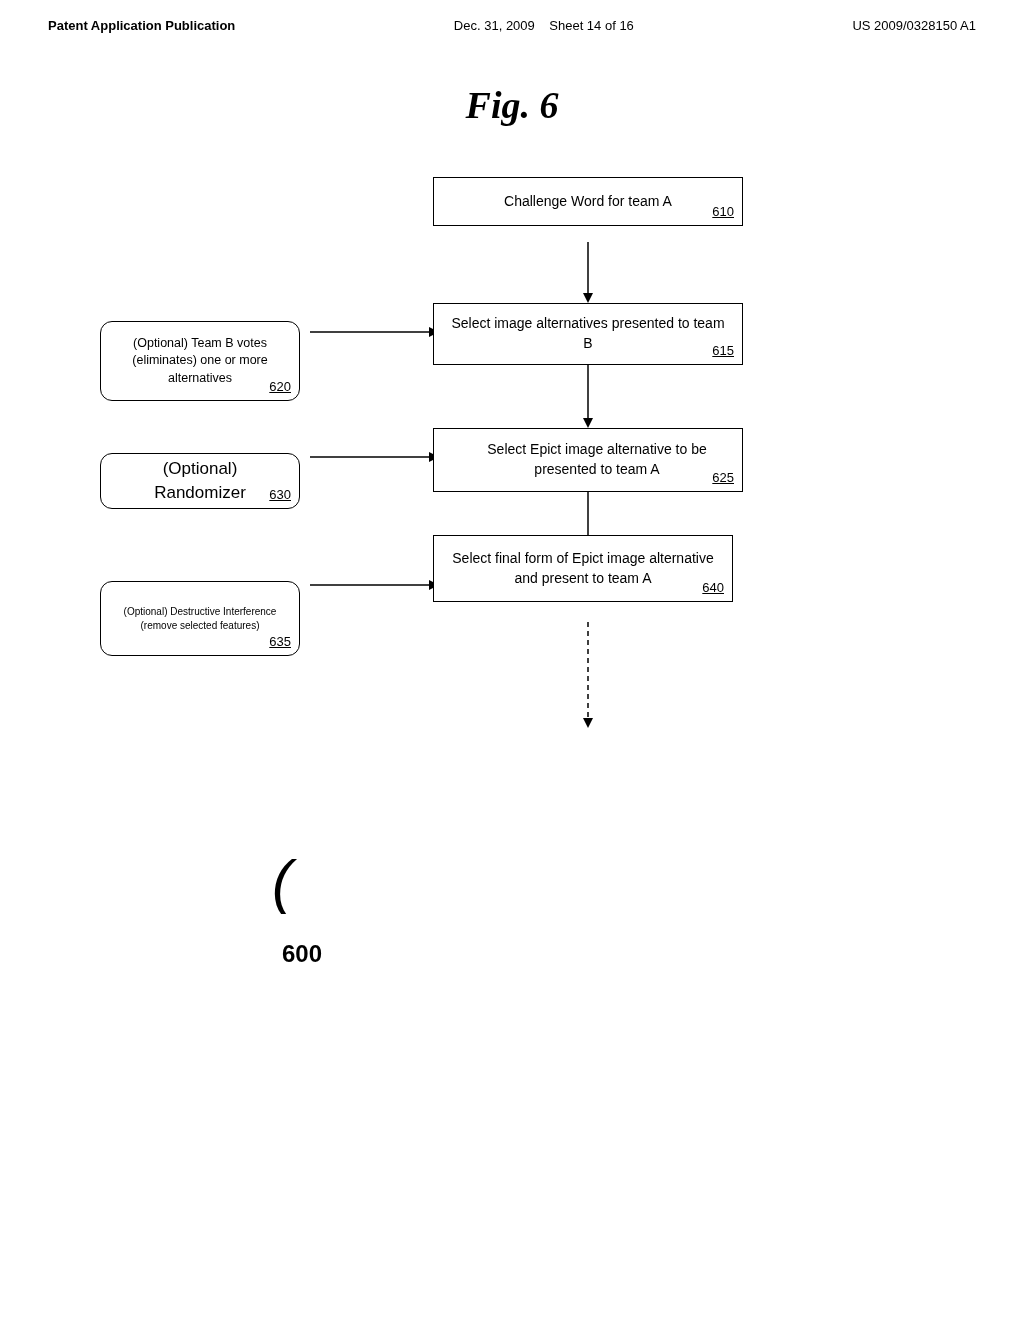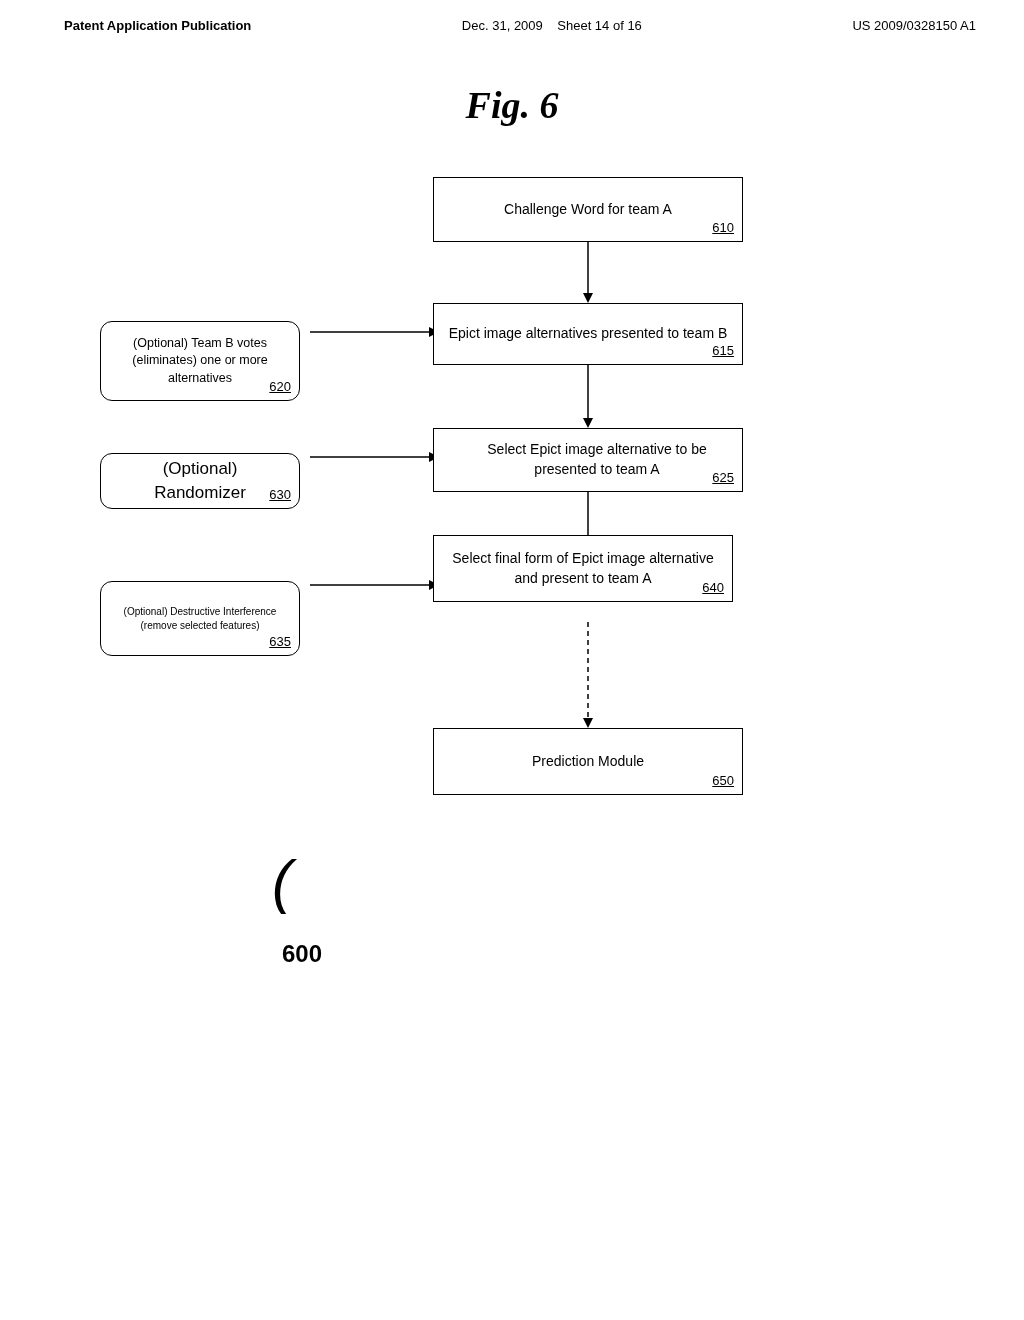--- a/index.html
+++ b/index.html
@@ -13,21 +13,20 @@
     }
 
     .page-header {
       display: flex;
       justify-content: space-between;
       align-items: flex-start;
       padding: 18px 48px 10px 48px;
       border-bottom: none;
       font-size: 13px;
       color: #000;
-      margin-left: 16px;
     }
 
     .header-left {
       font-weight: bold;
       font-size: 13px;
     }
 
     .header-center {
       font-size: 13px;
     }
@@ -149,44 +148,40 @@
     <line x1="310" y1="165" x2="433" y2="165" stroke="#000" stroke-width="1.5"></line>
     <polygon points="429,160 439,165 429,170" fill="#000"></polygon>
 
     <line x1="310" y1="290" x2="433" y2="290" stroke="#000" stroke-width="1.5"></line>
     <polygon points="429,285 439,290 429,295" fill="#000"></polygon>
 
     <line x1="310" y1="418" x2="433" y2="418" stroke="#000" stroke-width="1.5"></line>
     <polygon points="429,413 439,418 429,423" fill="#000"></polygon>
   </svg>
 
-  <div class="box" style="left: 433px; top: 10px; width: 310px; height: 65px;">
+  <div class="box" style="left: 433px; top: 10px; width: 310px; height: 49px;">
     <span>Challenge Word for team A</span>
     <span class="box-ref">610</span>
   </div>
 
   <div class="box" style="left: 433px; top: 136px; width: 310px; height: 62px;">
-    <span>Epict image alternatives presented to team B</span>
+    <span>Select image alternatives presented to team B</span>
     <span class="box-ref">615</span>
   </div>
 
   <div class="box" style="left: 433px; top: 261px; width: 310px; height: 64px; padding-left: 30px;">
     <span>Select Epict image alternative to be presented to team A</span>
     <span class="box-ref">625</span>
   </div>
 
   <div class="box" style="left: 433px; top: 368px; width: 300px; height: 67px;">
     <span>Select final form of Epict image alternative and present to team A</span>
     <span class="box-ref">640</span>
   </div>
 
-  <div class="box" style="left: 433px; top: 561px; width: 310px; height: 67px;">
-    <span>Prediction Module</span>
-    <span class="box-ref">650</span>
-  </div>
 
   <div class="box-rounded" style="left: 100px; top: 130px; width: 200px; height: 80px;">
     <span style="font-size:12.5px;">(Optional) Team B votes (eliminates) one or more alternatives</span>
     <span class="box-ref">620</span>
   </div>
 
   <div class="box-rounded" style="left: 100px; top: 262px; width: 200px; height: 56px;">
     <span style="font-size:17px;">(Optional) Randomizer</span>
     <span class="box-ref">630</span>
   </div>

